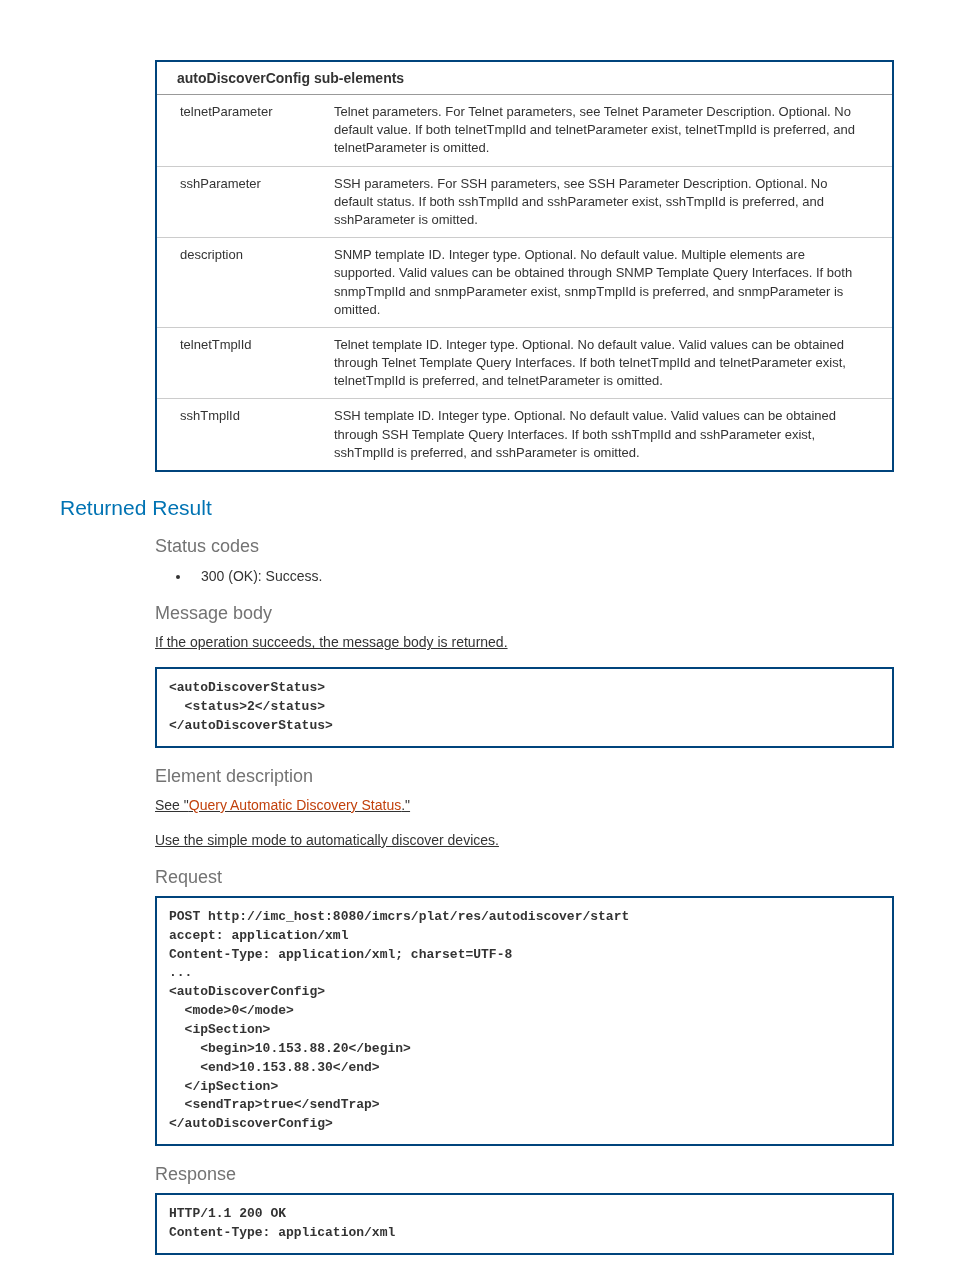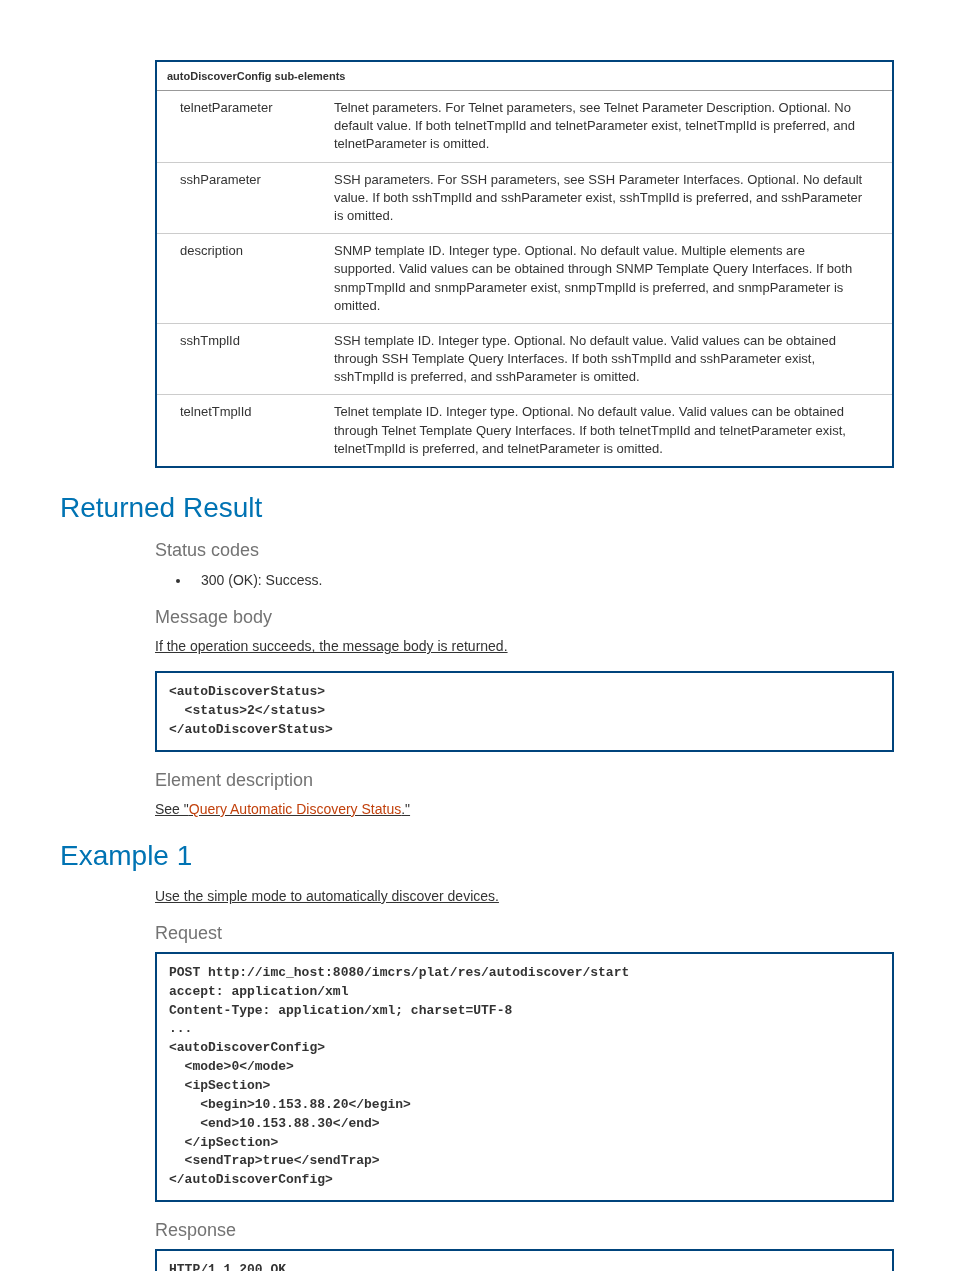--- a/index.html
+++ b/index.html
@@ -1,22 +1,22 @@
 <!DOCTYPE html>
 <html><head>
   <meta charset="utf-8">
   <style>
     * { box-sizing: border-box; margin: 0; padding: 0; }
     body { font-family: Arial, Helvetica, sans-serif; font-size: 14px; color: #333; background: #fff; width: 954px; padding: 60px 60px 40px 60px; }
     .content { margin-left: 95px; }
     table { border-collapse: collapse; width: 100%; border: 2px solid #00447c; margin-bottom: 24px; }
-    th { text-align: left; font-weight: bold; padding: 8px 10px; border-bottom: 1px solid #999; font-size: 11px; }
+    th { text-align: left; font-weight: bold; padding: 8px 20px; border-bottom: 1px solid #999; font-size: 14px; }
     td { padding: 8px 23px; border-bottom: 1px solid #ccc; vertical-align: top; font-size: 13px; line-height: 1.4; }
     td.col1 { width: 155px; }
-    h2 { color: #0073b3; font-weight: 300; font-size: 28px; margin: 20px 0 14px 0; margin-left: -95px; }
+    h2 { color: #0073b3; font-weight: 300; font-size: 21px; margin: 20px 0 14px 0; margin-left: -95px; }
     h3 { color: #737373; font-weight: 400; font-size: 18px; margin: 16px 0 8px 0; }
     p { margin: 6px 0 14px 0; line-height: 1.5; text-decoration: underline; }
     ul { list-style: disc; padding-left: 36px; margin: 4px 0 12px 0; }
     li { padding-left: 10px; line-height: 1.6; }
     pre { font-family: "Courier New", monospace; border: 2px solid #00447c; padding: 10px 12px; font-size: 13px; line-height: 1.45; white-space: pre; overflow: hidden; margin: 4px 0 18px 0; font-weight: bold; }
     a.doc-link { color: #c2410c; text-decoration: none; }
   </style>
 </head>
 <body>
 
@@ -28,33 +28,33 @@
           <th colspan="2">autoDiscoverConfig sub-elements</th>
         </tr>
     </thead>
     <tbody>
       <tr>
         <td class="col1">telnetParameter</td>
         <td>Telnet parameters. For Telnet parameters, see Telnet Parameter Description. Optional. No default value. If both telnetTmplId and telnetParameter exist, telnetTmplId is preferred, and telnetParameter is omitted.</td>
       </tr>
       <tr>
         <td class="col1">sshParameter</td>
-        <td>SSH parameters. For SSH parameters, see SSH Parameter Interfaces. Optional. No default value. If both sshTmplId and sshParameter exist, sshTmplId is preferred, and sshParameter is omitted.</td>
+        <td>SSH parameters. For SSH parameters, see SSH Parameter Description. Optional. No default status. If both sshTmplId and sshParameter exist, sshTmplId is preferred, and sshParameter is omitted.</td>
       </tr>
       <tr>
         <td class="col1">description</td>
         <td>SNMP template ID. Integer type. Optional. No default value. Multiple elements are supported. Valid values can be obtained through SNMP Template Query Interfaces. If both snmpTmplId and snmpParameter exist, snmpTmplId is preferred, and snmpParameter is omitted.</td>
       </tr>
       <tr>
+        <td class="col1">telnetTmplId</td>
+        <td>Telnet template ID. Integer type. Optional. No default value. Valid values can be obtained through Telnet Template Query Interfaces. If both telnetTmplId and telnetParameter exist, telnetTmplId is preferred, and telnetParameter is omitted.</td>
+      </tr>
+      <tr>
         <td class="col1">sshTmplId</td>
         <td>SSH template ID. Integer type. Optional. No default value. Valid values can be obtained through SSH Template Query Interfaces. If both sshTmplId and sshParameter exist, sshTmplId is preferred, and sshParameter is omitted.</td>
-      </tr>
-      <tr>
-        <td class="col1">telnetTmplId</td>
-        <td>Telnet template ID. Integer type. Optional. No default value. Valid values can be obtained through Telnet Template Query Interfaces. If both telnetTmplId and telnetParameter exist, telnetTmplId is preferred, and telnetParameter is omitted.</td>
       </tr>
     </tbody>
   </table>
 
   <h2>Returned Result</h2>
 
   <h3>Status codes</h3>
   <ul>
     <li>300 (OK): Success.</li>
   </ul>
@@ -63,21 +63,20 @@
   <p>If the operation succeeds, the message body is returned.</p>
   <pre>&lt;autoDiscoverStatus&gt;
   &lt;status&gt;2&lt;/status&gt;
 &lt;/autoDiscoverStatus&gt;</pre>
 
   <h3>Element description</h3>
   <p>
     <span>See "</span><a href="#" class="doc-link">Query Automatic Discovery Status</a><span>."</span>
   </p>
 
-  <h2>Example 1</h2>
   <p>Use the simple mode to automatically discover devices.</p>
 
   <h3>Request</h3>
   <pre>POST http://imc_host:8080/imcrs/plat/res/autodiscover/start
 accept: application/xml
 Content-Type: application/xml; charset=UTF-8
 ...
 &lt;autoDiscoverConfig&gt;
   &lt;mode&gt;0&lt;/mode&gt;
   &lt;ipSection&gt;

